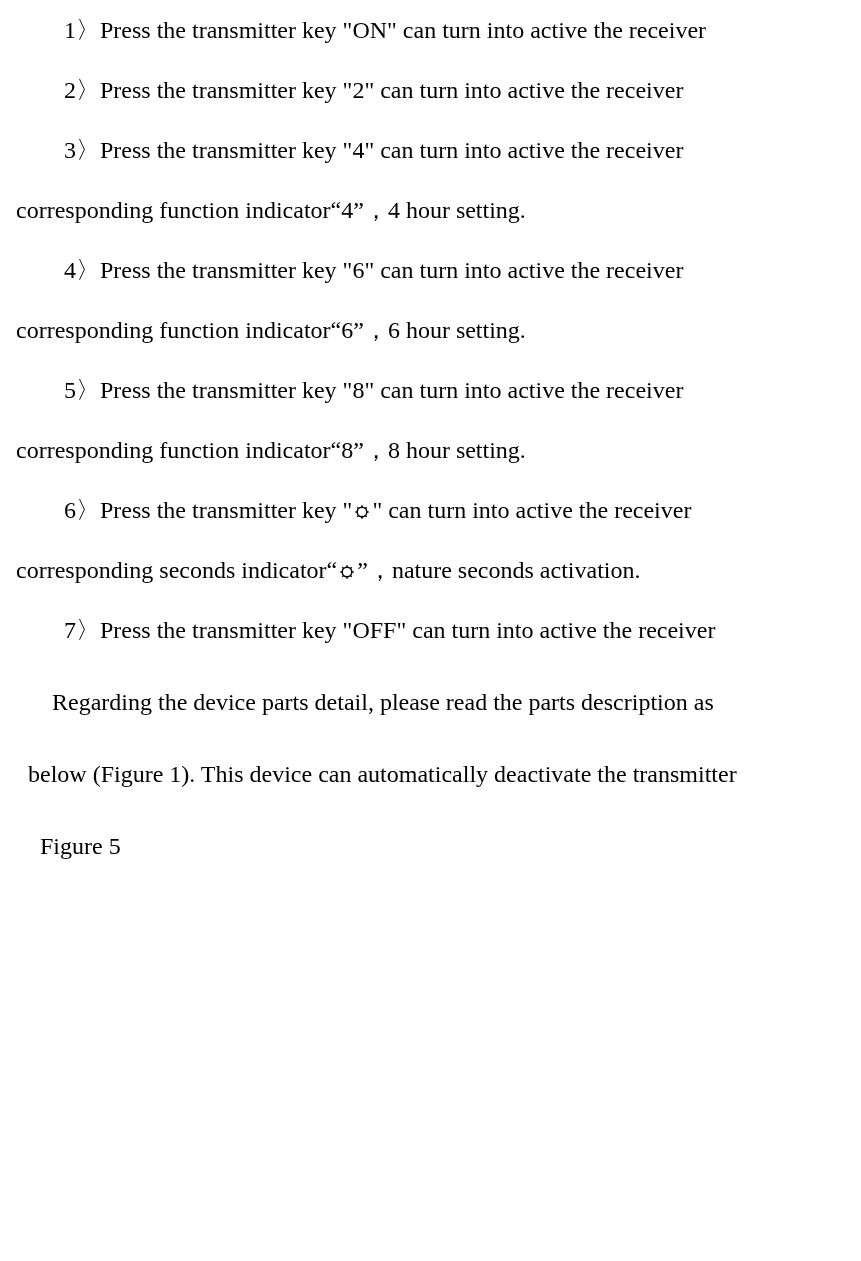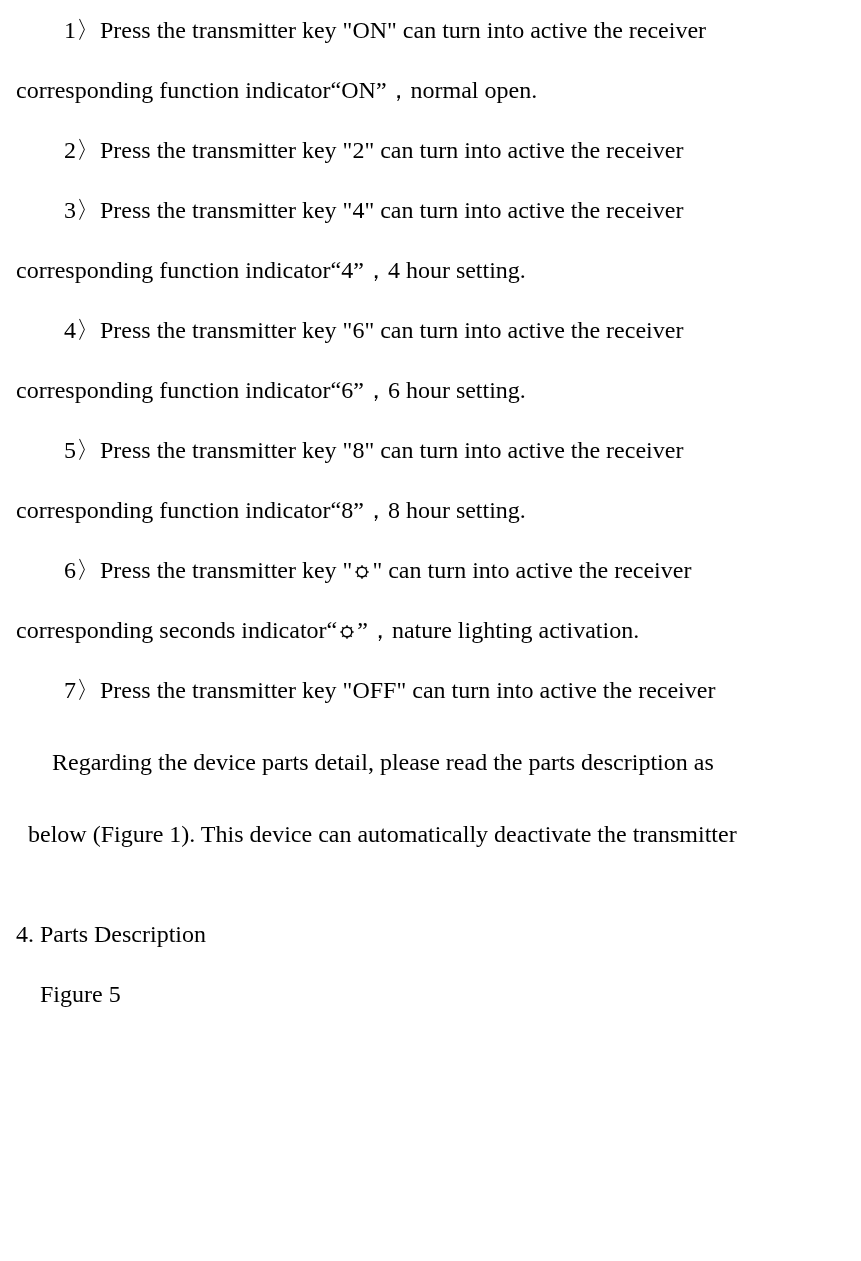--- a/index.html
+++ b/index.html
@@ -56,21 +56,20 @@
       width: 100%;
       height: 100%;
     }
   </style>
 </head>
 <body>
 
 <div class="page">
 
   <p class="item"><span>1〉Press the transmitter key "ON" can turn into active the receiver</span></p>
-  <p class="item item-continue"><span>corresponding function indicator“ON”，normal open.</span></p>
 
   <p class="item"><span>2〉Press the transmitter key "2" can turn into active the receiver</span></p>
 
   <p class="item"><span>3〉Press the transmitter key "4" can turn into active the receiver</span></p>
   <p class="item item-continue"><span>corresponding function indicator“4”，4 hour setting.</span></p>
 
   <p class="item"><span>4〉Press the transmitter key "6" can turn into active the receiver</span></p>
   <p class="item item-continue"><span>corresponding function indicator“6”，6 hour setting.</span></p>
 
   <p class="item"><span>5〉Press the transmitter key "8" can turn into active the receiver</span></p>
@@ -93,25 +92,24 @@
     <span>corresponding seconds indicator“</span><span class="sun-icon"><svg viewBox="0 0 20 20">
           <circle cx="10" cy="10" r="5.3" fill="none" stroke="#000" stroke-width="1.6"></circle>
           <line x1="10" y1="2.6" x2="10" y2="4.6" stroke="#000" stroke-width="1.6"></line>
           <line x1="10" y1="15.4" x2="10" y2="17.4" stroke="#000" stroke-width="1.6"></line>
           <line x1="2.6" y1="10" x2="4.6" y2="10" stroke="#000" stroke-width="1.6"></line>
           <line x1="15.4" y1="10" x2="17.4" y2="10" stroke="#000" stroke-width="1.6"></line>
           <line x1="4.76" y1="4.76" x2="6.17" y2="6.17" stroke="#000" stroke-width="1.6"></line>
           <line x1="13.83" y1="13.83" x2="15.24" y2="15.24" stroke="#000" stroke-width="1.6"></line>
           <line x1="4.76" y1="15.24" x2="6.17" y2="13.83" stroke="#000" stroke-width="1.6"></line>
           <line x1="13.83" y1="6.17" x2="15.24" y2="4.76" stroke="#000" stroke-width="1.6"></line>
-        </svg></span><span>”，nature lighting activation.</span>
+        </svg></span><span>”，nature seconds activation.</span>
   </p>
 
   <p class="item"><span>7〉Press the transmitter key "OFF" can turn into active the receiver</span></p>
 
   <p class="paragraph"><span>Regarding the device parts detail, please read the parts description as</span></p>
   <p class="paragraph paragraph-continue"><span>below (Figure 1). This device can automatically deactivate the transmitter</span></p>
 
-  <p class="heading"><span>4. Parts Description</span></p>
 
   <p class="figure-label"><span>Figure 5</span></p>
 
 </div>
 
 </body></html>

